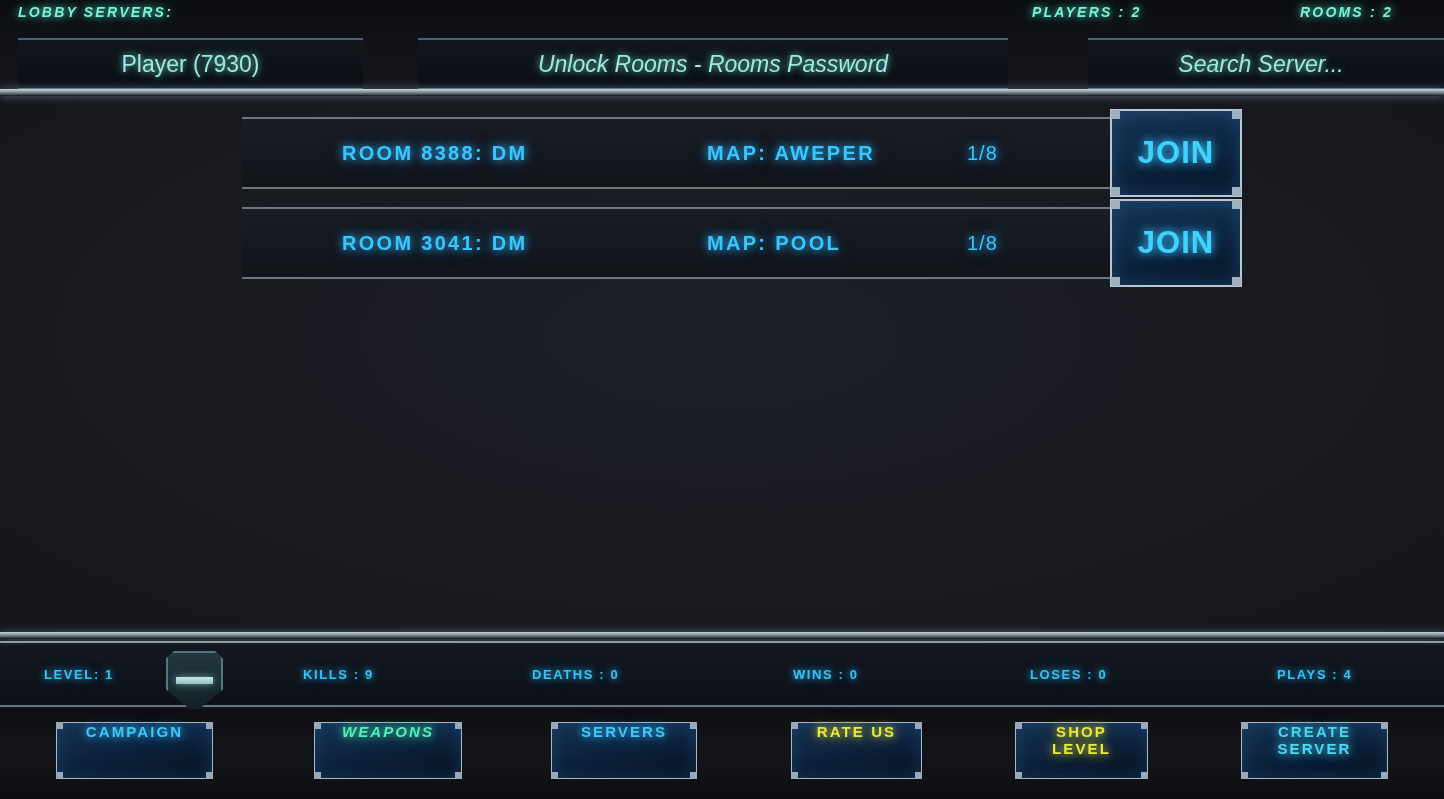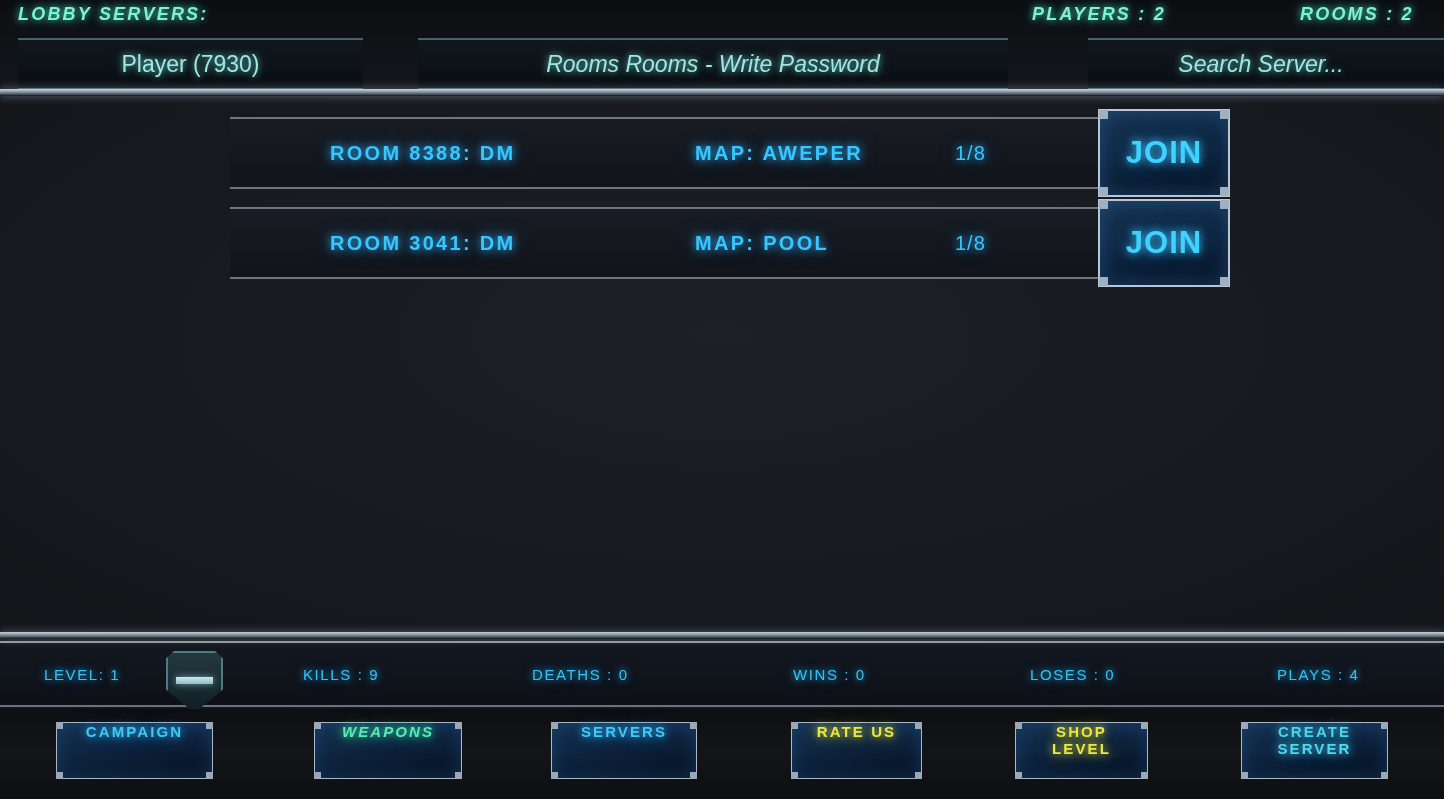--- a/index.html
+++ b/index.html
@@ -19,21 +19,21 @@
     position:absolute; left:0; top:0; width:1444px; height:96px;
     background:linear-gradient(180deg,#0c0d10 0%,#121318 55%,#16171c 100%);
   }
   #header:after{
     content:""; position:absolute; left:0; bottom:0; width:100%; height:7px;
     background:linear-gradient(180deg,#c9d4dc 0%,#8c99a4 40%,#4a545d 75%,#10131a 100%);
     box-shadow:0 0 10px rgba(180,205,225,.45);
   }
   .hdr-label{
     position:absolute; font-style:italic; font-weight:bold;
-    letter-spacing:2.2px; font-size:18px;
+    letter-spacing:2.2px; font-size:14px;
     color:#7df3d3;
     text-shadow:0 0 7px rgba(80,240,205,.85),0 0 16px rgba(50,220,190,.45);
     white-space:nowrap;
   }
   #lobby-title{ left:18px; top:4px; }
   #players-count{ left:1032px; top:4px; }
   #rooms-count{ left:1300px; top:4px; }
 
   .field{
     position:absolute; top:38px; height:52px;
@@ -50,21 +50,21 @@
   }
   .field .val.italic{ font-style:italic; }
   #field-player{ left:18px; width:345px; }
   #field-password{ left:418px; width:590px; }
   #field-search{ left:1088px; width:360px; }
   #field-search .val{ padding-right:14px; }
   #field-password .val{ padding-right:0; }
 
   
   #list{
-    position:absolute; left:0; top:103px; width:1206px; height:532px;
+    position:absolute; left:12px; top:103px; width:1206px; height:532px;
   }
   .room-row{
     position:absolute; left:230px; width:998px; height:72px;
     background:linear-gradient(180deg,#191c22 0%,#15181e 50%,#111419 100%);
     border-top:2px solid #6c7780;
     border-bottom:2px solid #6c7780;
   }
   #room-0{ top:14px; }
   #room-1{ top:104px; }
   .room-row .cell{
@@ -104,21 +104,21 @@
     border-top:2px solid #8d99a4;
     border-bottom:2px solid #6a747e;
   }
   #statsbar:before{
     content:""; position:absolute; left:0; top:-11px; width:100%; height:7px;
     background:linear-gradient(180deg,#c5d1da 0%,#7f8c97 45%,#3c454d 78%,#0e1116 100%);
     box-shadow:0 0 9px rgba(175,200,220,.4);
   }
   .stat{
     position:absolute; top:50%; transform:translateY(-50%);
-    font-weight:normal; letter-spacing:1.6px; font-size:15px;
+    font-weight:bold; letter-spacing:1.6px; font-size:13px;
     color:#36c3f4;
     text-shadow:0 0 7px rgba(50,190,250,.9),0 0 16px rgba(25,140,230,.45);
     white-space:nowrap;
   }
   #stat-level{ left:44px; }
   #stat-kills{ left:303px; }
   #stat-deaths{ left:532px; }
   #stat-wins{ left:793px; }
   #stat-loses{ left:1030px;text-align:center; }
   #stat-plays{ left:1277px; }
@@ -184,21 +184,21 @@
   <div id="header">
     <div id="lobby-title" class="hdr-label">LOBBY SERVERS:</div>
     <div id="players-count" class="hdr-label">PLAYERS : 2</div>
     <div id="rooms-count" class="hdr-label">ROOMS : 2</div>
 
     <div id="field-player" class="field">
       <span class="val">Player (7930)</span>
     </div>
 
     <div id="field-password" class="field">
-      <span class="val italic">Rooms Rooms - Write Password</span>
+      <span class="val italic">Unlock Rooms - Rooms Password</span>
     </div>
 
     <div id="field-search" class="field">
       <span class="val italic">Search  Server...</span>
     </div>
   </div>
 
   <div id="list">
 
     <div id="room-0" class="room-row">

